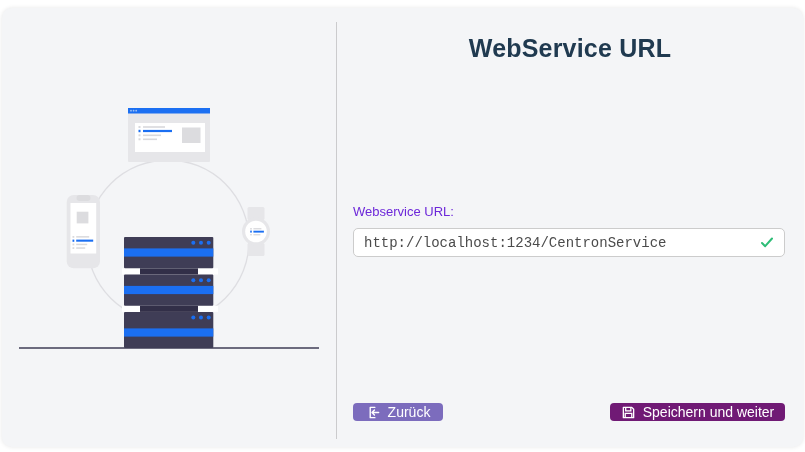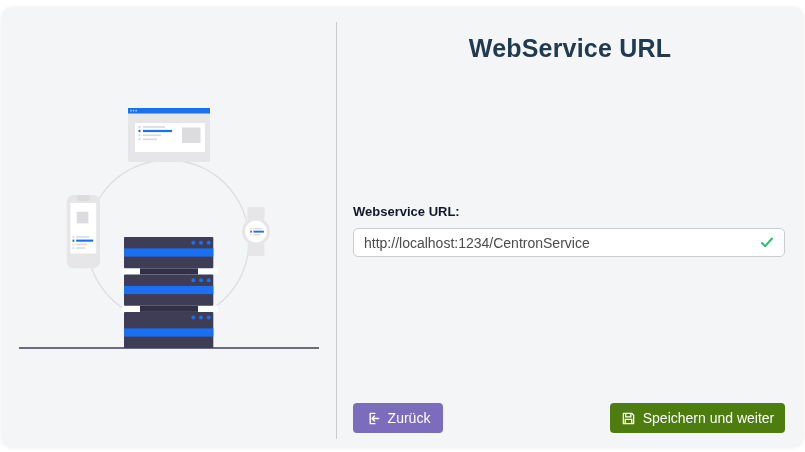--- a/index.html
+++ b/index.html
@@ -17,34 +17,34 @@
   .left-panel { position:absolute; left:0; top:0; width:334px; bottom:0; }
   .illustration { position:absolute; left:17px; top:82px; }
 
   
   .right-panel { position:absolute; left:335px; top:0; right:0; bottom:0; }
 
   .page-title { position:absolute; top:12px; left:0; right:0; text-align:center;
                 font-size:25px; font-weight:bold; color:#203a50; letter-spacing:.2px;margin-top:14px; }
 
   .form-label { position:absolute; top:196px; left:16px; font-size:13px;
-                font-weight:bold; color:#0f172a; }
+                font-weight:normal; color:#6d28d9; }
 
   .input-wrap { position:absolute; top:220px; left:16px; right:18px; height:29px; }
   .url-input { width:100%; height:100%; border:1px solid #cccccc; border-radius:5px;
                background:#ffffff; padding:0 32px 0 10px; font-size:14px;
-               color:#4b4b4b; font-family:Liberation Sans, sans-serif; outline:none; }
+               color:#4b4b4b; font-family:Liberation Mono, monospace; outline:none; }
   .valid-check { position:absolute; right:11px; top:8px; width:14px; height:13px; }
 
-  .btn { position:absolute; top:395px; height:30px; border:none; border-radius:4px;
+  .btn { position:absolute; top:395px; height:18px; border:none; border-radius:4px;
          color:#ffffff; font-size:14px; font-family:"Liberation Sans", sans-serif;
          display:flex; align-items:center; justify-content:center; gap:7px;
          cursor:pointer; }
   .btn-back { left:16px; width:90px; background:#7c6cbd; }
-  .btn-save { right:18px; width:175px; background:#4d7c0f; }
+  .btn-save { right:18px; width:175px; background:#701a75; }
   .btn svg { flex:0 0 auto; }
 </style>
 </head>
 <body>
 
 <div class="card">
 
   <div class="left-panel">
     <svg class="illustration" width="300" height="270" viewBox="0 0 300 270">
 

